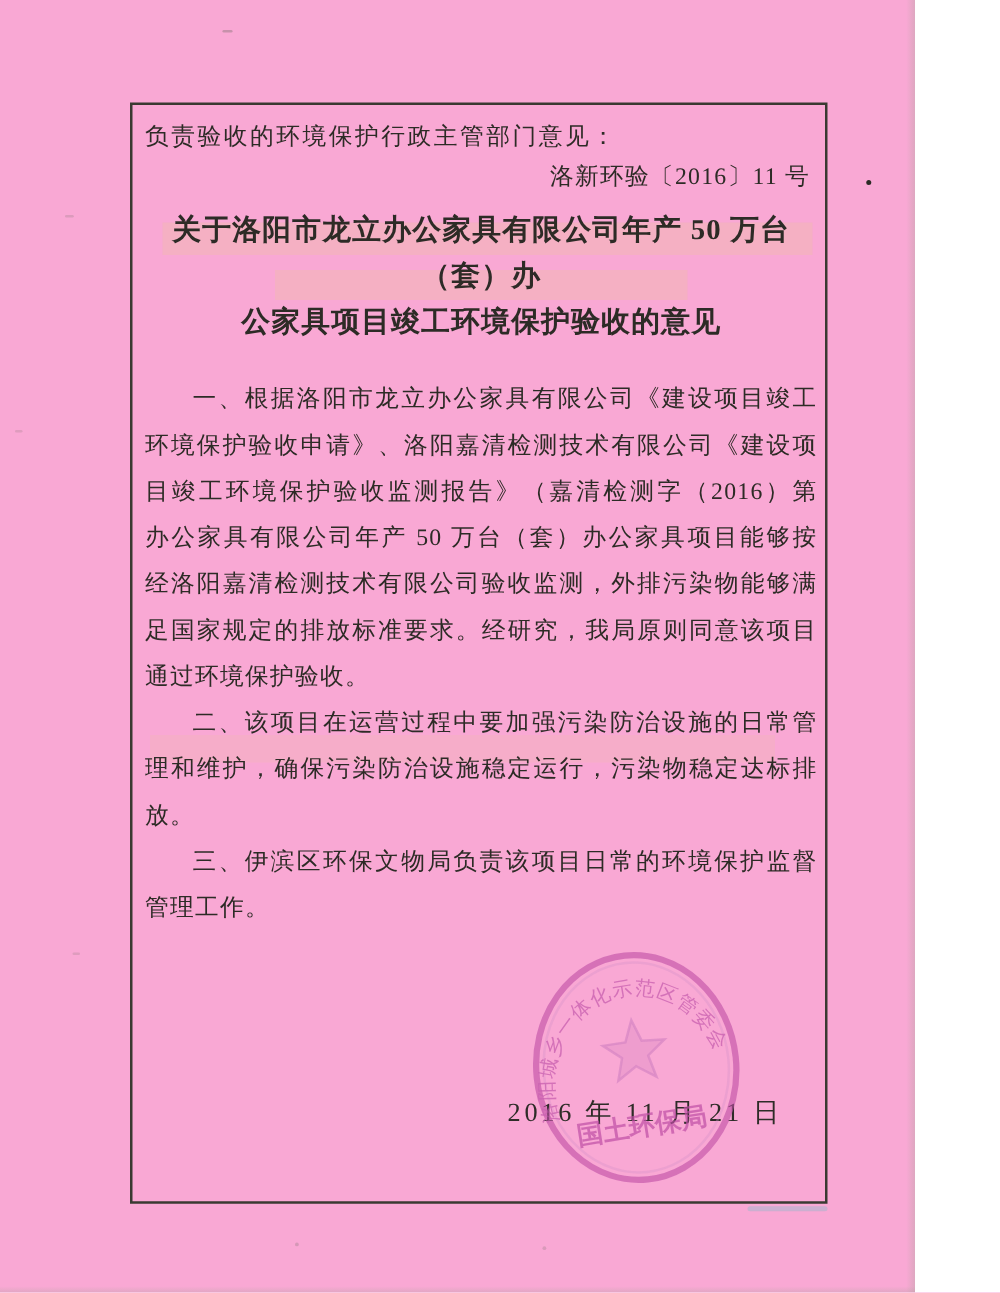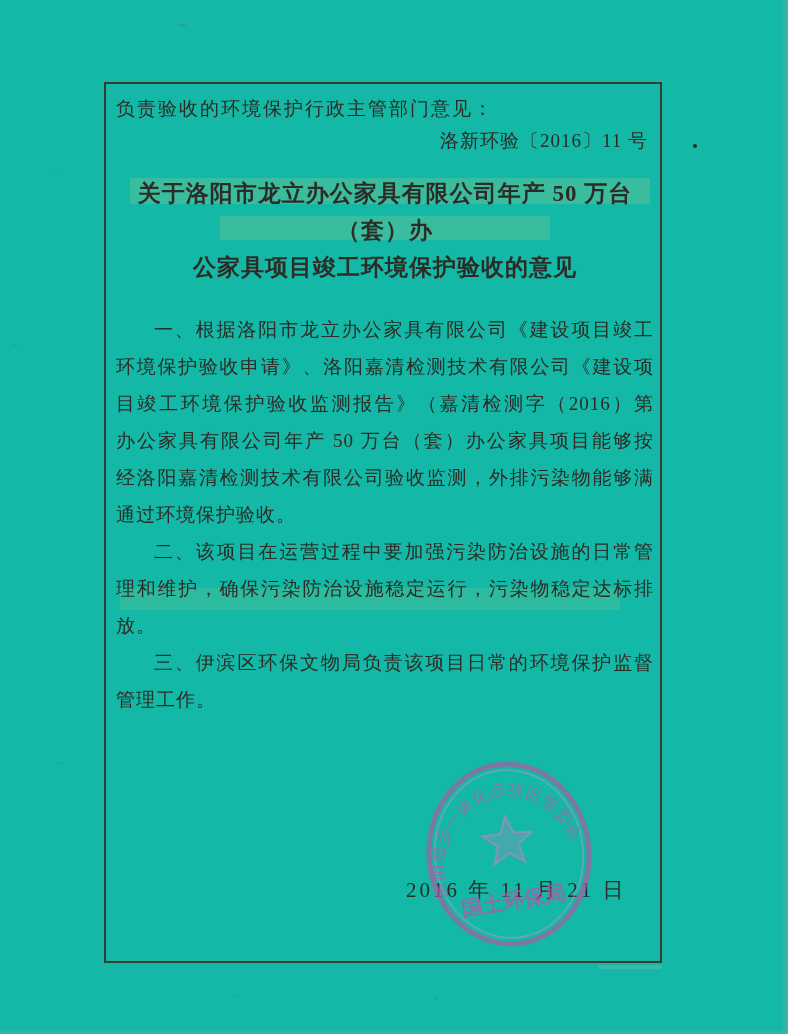--- a/index.html
+++ b/index.html
@@ -1,20 +1,20 @@
 <!DOCTYPE html>
 <html><head>
 <meta charset="utf-8">
 <style>
   html,body { margin:0; padding:0; }
   .scan {
     position: relative;
-    width: 788px;
+    width: 732px;
     height: 1034px;
-    background: #14b8a6;
+    background: #f9a8d4;
     overflow: hidden;
     font-family: "Liberation Serif", "DejaVu Serif", serif;
     color: #2d2b26;
   }
   
   .edge-right {
     position:absolute; right:0; top:0; width:7px; height:1034px;
     background: linear-gradient(to right, rgba(180,175,165,0), rgba(170,165,155,0.35));
   }
   .edge-bottom {
@@ -51,21 +51,21 @@
     letter-spacing: 2px;
     margin-top: 2px;
   }
   .doc-number {
     font-size: 19px;
     letter-spacing: 1px;
     text-align: right;
     margin-top: 6px;
     padding-right: 6px;
   }
-  .title { margin-top: 21px; }
+  .title { margin-top: 11px; }
   .title-line {
     text-align: center;
     font-weight: bold;
     font-size: 23px;
     line-height: 37px;
     letter-spacing: 1px;
   }
   .body-text { margin-top: 25px; }
   .line {
     font-size: 19px;
@@ -125,20 +125,21 @@
       <div class="title-line">关于洛阳市龙立办公家具有限公司年产 50 万台（套）办</div>
       <div class="title-line">公家具项目竣工环境保护验收的意见</div>
     </div>
 
     <div class="body-text">
       <div class="line indent">一、根据洛阳市龙立办公家具有限公司《建设项目竣工</div>
       <div class="line">环境保护验收申请》、洛阳嘉清检测技术有限公司《建设项</div>
       <div class="line">目竣工环境保护验收监测报告》（嘉清检测字（2016）第 2542</div>
       <div class="line">办公家具有限公司年产 50 万台（套）办公家具项目能够按</div>
       <div class="line">经洛阳嘉清检测技术有限公司验收监测，外排污染物能够满</div>
+      <div class="line">足国家规定的排放标准要求。经研究，我局原则同意该项目</div>
       <div class="line short">通过环境保护验收。</div>
       <div class="line indent">二、该项目在运营过程中要加强污染防治设施的日常管</div>
       <div class="line">理和维护，确保污染防治设施稳定运行，污染物稳定达标排</div>
       <div class="line short">放。</div>
       <div class="line indent">三、伊滨区环保文物局负责该项目日常的环境保护监督</div>
       <div class="line short">管理工作。</div>
     </div>
   </div>
 
   <div class="issue-date">2016 年 11 月 21 日</div>

